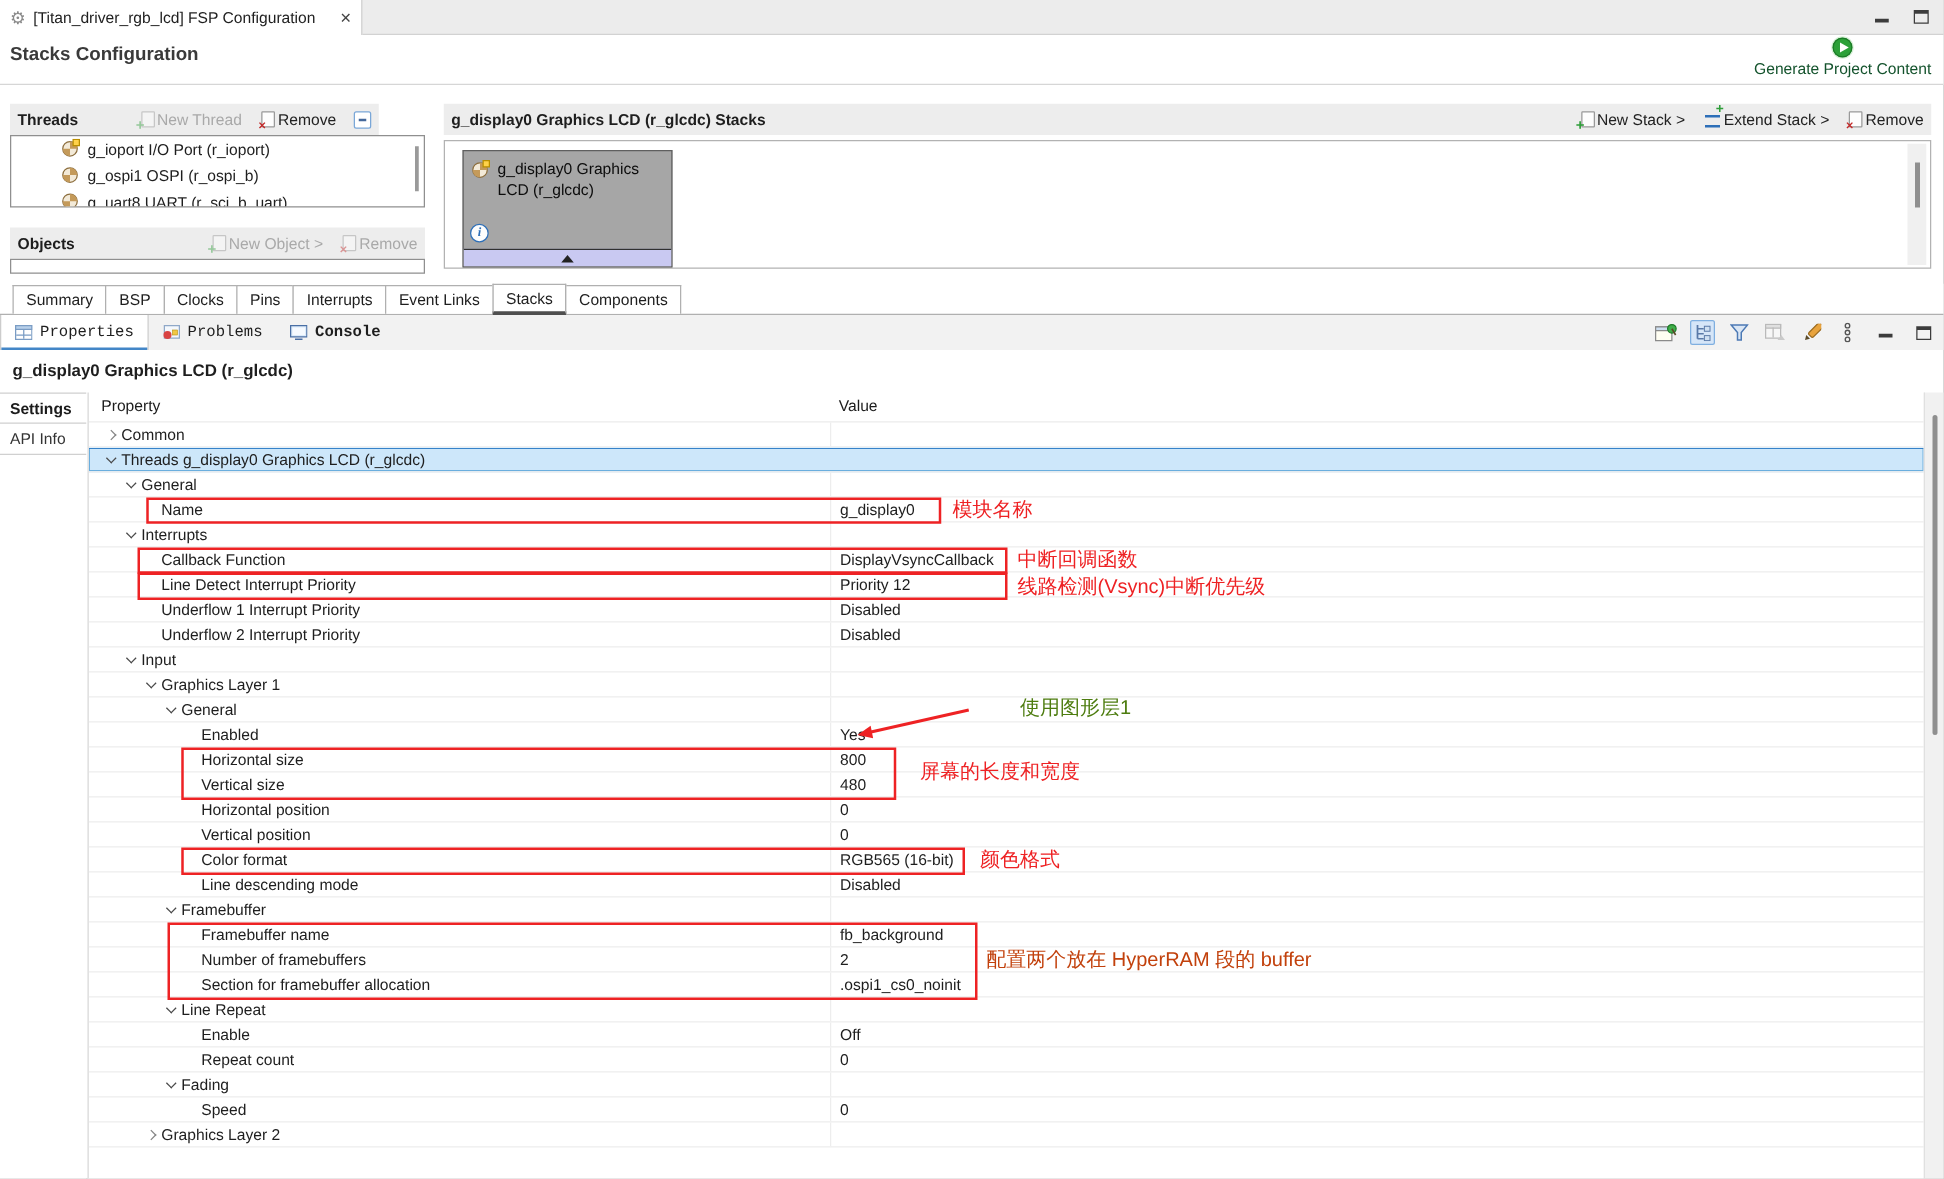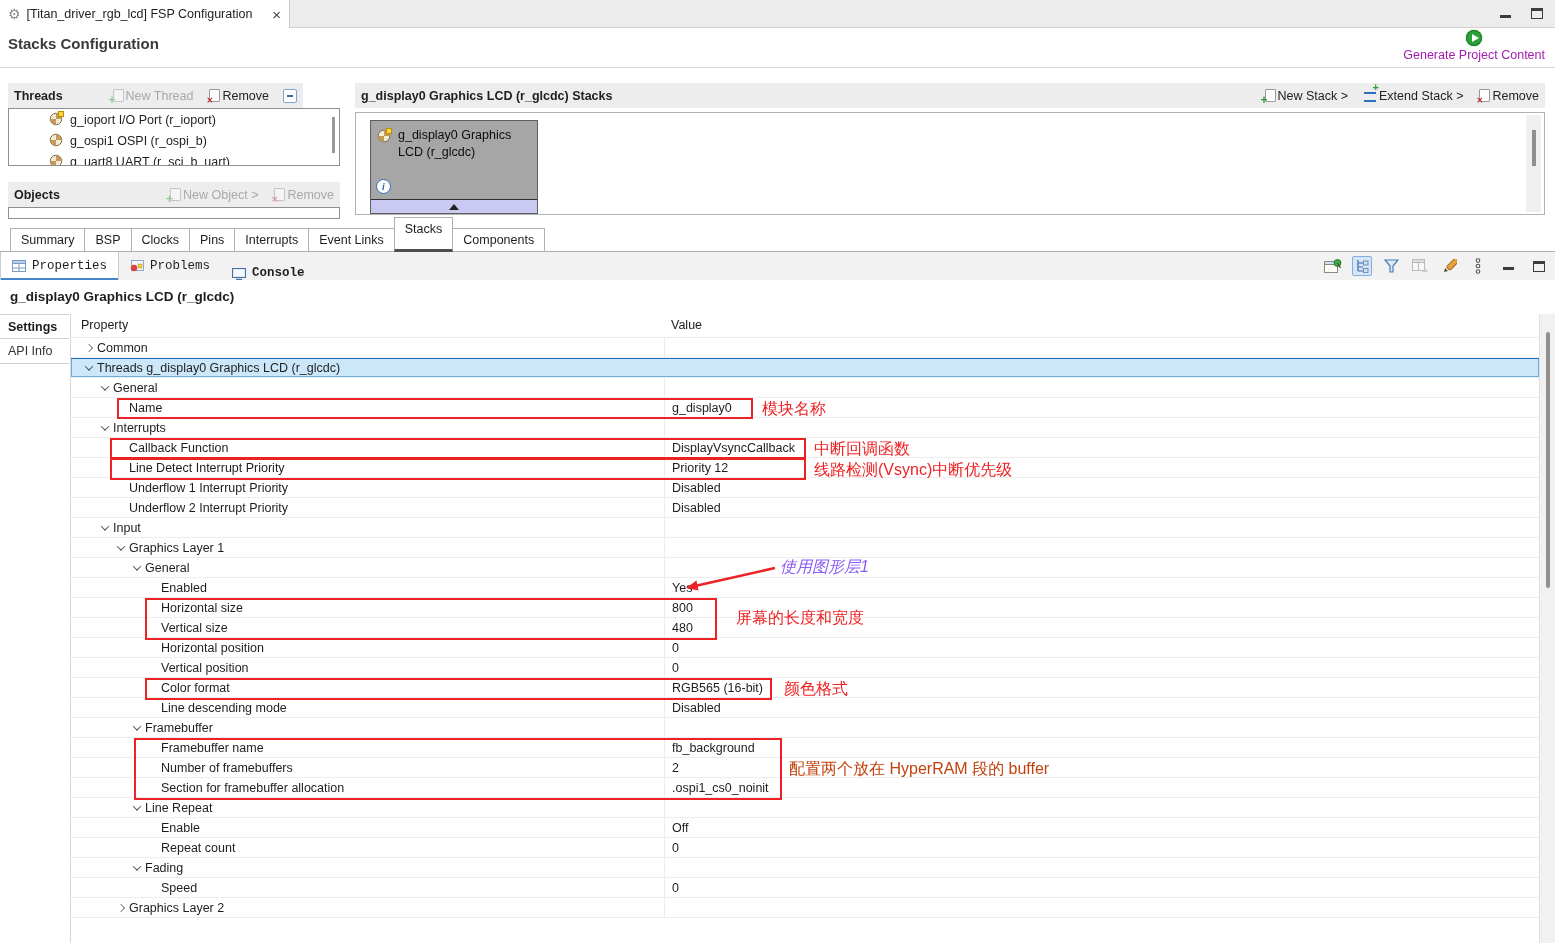--- a/index.html
+++ b/index.html
@@ -14,21 +14,21 @@
   .gear { color:#8a8a8a; font-size:14px; line-height:1; }
   .etitle { white-space:nowrap; }
   .eclose { margin-left:auto; color:#444; font-size:15px; cursor:pointer; }
   .win-controls { position:absolute; right:12px; top:8px; display:flex; gap:20px; align-items:center; }
   .win-min { width:11px; height:8px; border-bottom:3px solid #3c3c3c; display:inline-block; }
   .win-max { width:12px; height:11px; border:1px solid #3c3c3c; border-top:3px solid #3c3c3c; display:inline-block; }
 
   
   .page-header { position:absolute; left:0; top:28px; right:0; height:40px; background:#fff; border-bottom:1px solid #d6d6d6; }
   .page-title { position:absolute; left:8px; top:7px; font-size:15px; font-weight:bold; color:#3a3a3a; }
-  .generate { position:absolute; right:10px; top:2px; text-align:right; cursor:pointer; color:#a21caf; }
+  .generate { position:absolute; right:10px; top:2px; text-align:right; cursor:pointer; color:#14532d; }
   .gen-icon { display:block; margin:0 auto 2px; width:16px; height:16px; border-radius:50%; background:#2ca038;
               box-shadow:inset 0 0 0 1px #1d7a28, 0 0 0 1px #d8efd8; position:relative; }
   .gen-icon:after { content:""; position:absolute; left:6px; top:4px; border-left:7px solid #fff;
                     border-top:4px solid transparent; border-bottom:4px solid transparent; }
 
   
   .phead { position:absolute; height:25px; background:#ededed; display:flex; align-items:center; padding:0 6px; }
   .phead .ptit { font-weight:bold; margin-right:auto; }
   .tool-btn { display:flex; align-items:center; gap:2px; margin-left:16px; cursor:pointer; color:#222; }
   .tool-btn.disabled { color:#a9a9a9; cursor:default; }
@@ -64,27 +64,27 @@
                display:flex; align-items:center; justify-content:center; }
   .card-foot:after { content:""; border-left:5px solid transparent; border-right:5px solid transparent; border-bottom:6px solid #222; }
   .dscroll { position:absolute; right:3px; top:2px; bottom:2px; width:15px; background:#f0f0f0; }
   .dthumb { position:absolute; left:6px; top:15px; width:4px; height:36px; background:#8f8f8f; }
 
   
   .cfg-tabs { position:absolute; left:0; top:227px; right:0; height:25px; background:#fff; border-bottom:1px solid #b0b0b0;
               display:flex; align-items:flex-end; padding-left:10px; }
   .cfg-tab { height:23px; line-height:22px; padding:0 10px; border:1px solid #b0b0b0; border-bottom:none; background:#fff;
              margin-right:-1px; cursor:pointer; white-space:nowrap; }
-  .cfg-tab.active { border-bottom:3px solid #4f4f4f; height:35px; margin-bottom:-1px; z-index:2; position:relative; }
+  .cfg-tab.active { border-bottom:3px solid #4f4f4f; height:25px; margin-bottom:-1px; z-index:2; position:relative; }
 
   
   .view-bar { position:absolute; left:0; top:252px; right:0; height:28px; background:#f2f2f2; display:flex; align-items:center;font-family:Liberation Mono, monospace; }
   .view-tab { display:flex; align-items:center; gap:6px; height:28px; padding:0 11px; cursor:pointer; }
   .view-tab.active { background:#fff; border-left:1px solid #ccc; border-right:1px solid #ccc; box-shadow:inset 0 -2px 0 #4386c7; }
-  .view-tab.bold { font-weight:bold;align-items:flex-end; }
+  .view-tab.bold { font-weight:bold; }
   .vb-icons { margin-left:auto; display:flex; align-items:center; gap:9px; padding-right:10px; }
   .vb-ico { display:flex; align-items:center; justify-content:center; width:20px; height:20px; cursor:pointer; }
   .vb-ico.hl { background:#d6e6f8; border:1px solid #7fafe0; border-radius:2px; }
   .vb-ico.dim { opacity:.45; }
 
   
   .prop-heading { position:absolute; left:0; top:280px; right:16px; height:34px; background:#fff; font-weight:bold;
                   font-size:13.5px; padding:9px 0 0 10px; }
   .side-tabs { position:absolute; left:0; top:314px; width:69px; bottom:0; background:#fff; }
   .side-tab { height:25px; line-height:25px; padding-left:8px; border-bottom:1px solid #d0d0d0; color:#333; cursor:pointer; }
@@ -508,21 +508,21 @@
     <svg style="position:absolute;left:682px;top:560px" width="98" height="34">
       <line x1="93" y1="8" x2="13" y2="26" stroke="#ee2224" stroke-width="2.6"></line>
       <polygon points="4,28 14.5,20.5 16.5,30.5" fill="#ee2224"></polygon>
     </svg>
   <div class="ann-box" style="left: 117px; top: 398px; width: 636px; height: 21px; border-color: rgb(238, 34, 36);"></div>
       <div class="ann-label" style="left: 762px; top: 398px; color: rgb(238, 34, 36);">模块名称</div>
       <div class="ann-box" style="left: 110px; top: 438px; width: 696px; height: 21px; border-color: rgb(238, 34, 36);"></div>
       <div class="ann-label" style="left: 814px; top: 438px; color: rgb(238, 34, 36);">中断回调函数</div>
       <div class="ann-box" style="left: 110px; top: 458px; width: 696px; height: 22px; border-color: rgb(238, 34, 36);"></div>
       <div class="ann-label" style="left: 814px; top: 459px; color: rgb(238, 34, 36);">线路检测(Vsync)中断优先级</div>
-      <div class="ann-label" style="left: 780px; top: 556px; color: #8b5cf6; font-style: italic;">使用图形层1</div>
+      <div class="ann-label" style="left: 816px; top: 556px; color: #4d7c0f;">使用图形层1</div>
       <div class="ann-box" style="left: 145px; top: 598px; width: 572px; height: 42px; border-color: rgb(238, 34, 36);"></div>
       <div class="ann-label" style="left: 736px; top: 607px; color: rgb(238, 34, 36);">屏幕的长度和宽度</div>
       <div class="ann-box" style="left: 145px; top: 678px; width: 627px; height: 22px; border-color: rgb(238, 34, 36);"></div>
       <div class="ann-label" style="left: 784px; top: 678px; color: rgb(238, 34, 36);">颜色格式</div>
       <div class="ann-box" style="left: 134px; top: 738px; width: 648px; height: 62px; border-color: rgb(238, 34, 36);"></div>
       <div class="ann-label" style="left: 789px; top: 758px; color: #c2410c;">配置两个放在 HyperRAM 段的 buffer</div>
     </div>
 
 </div>
 

